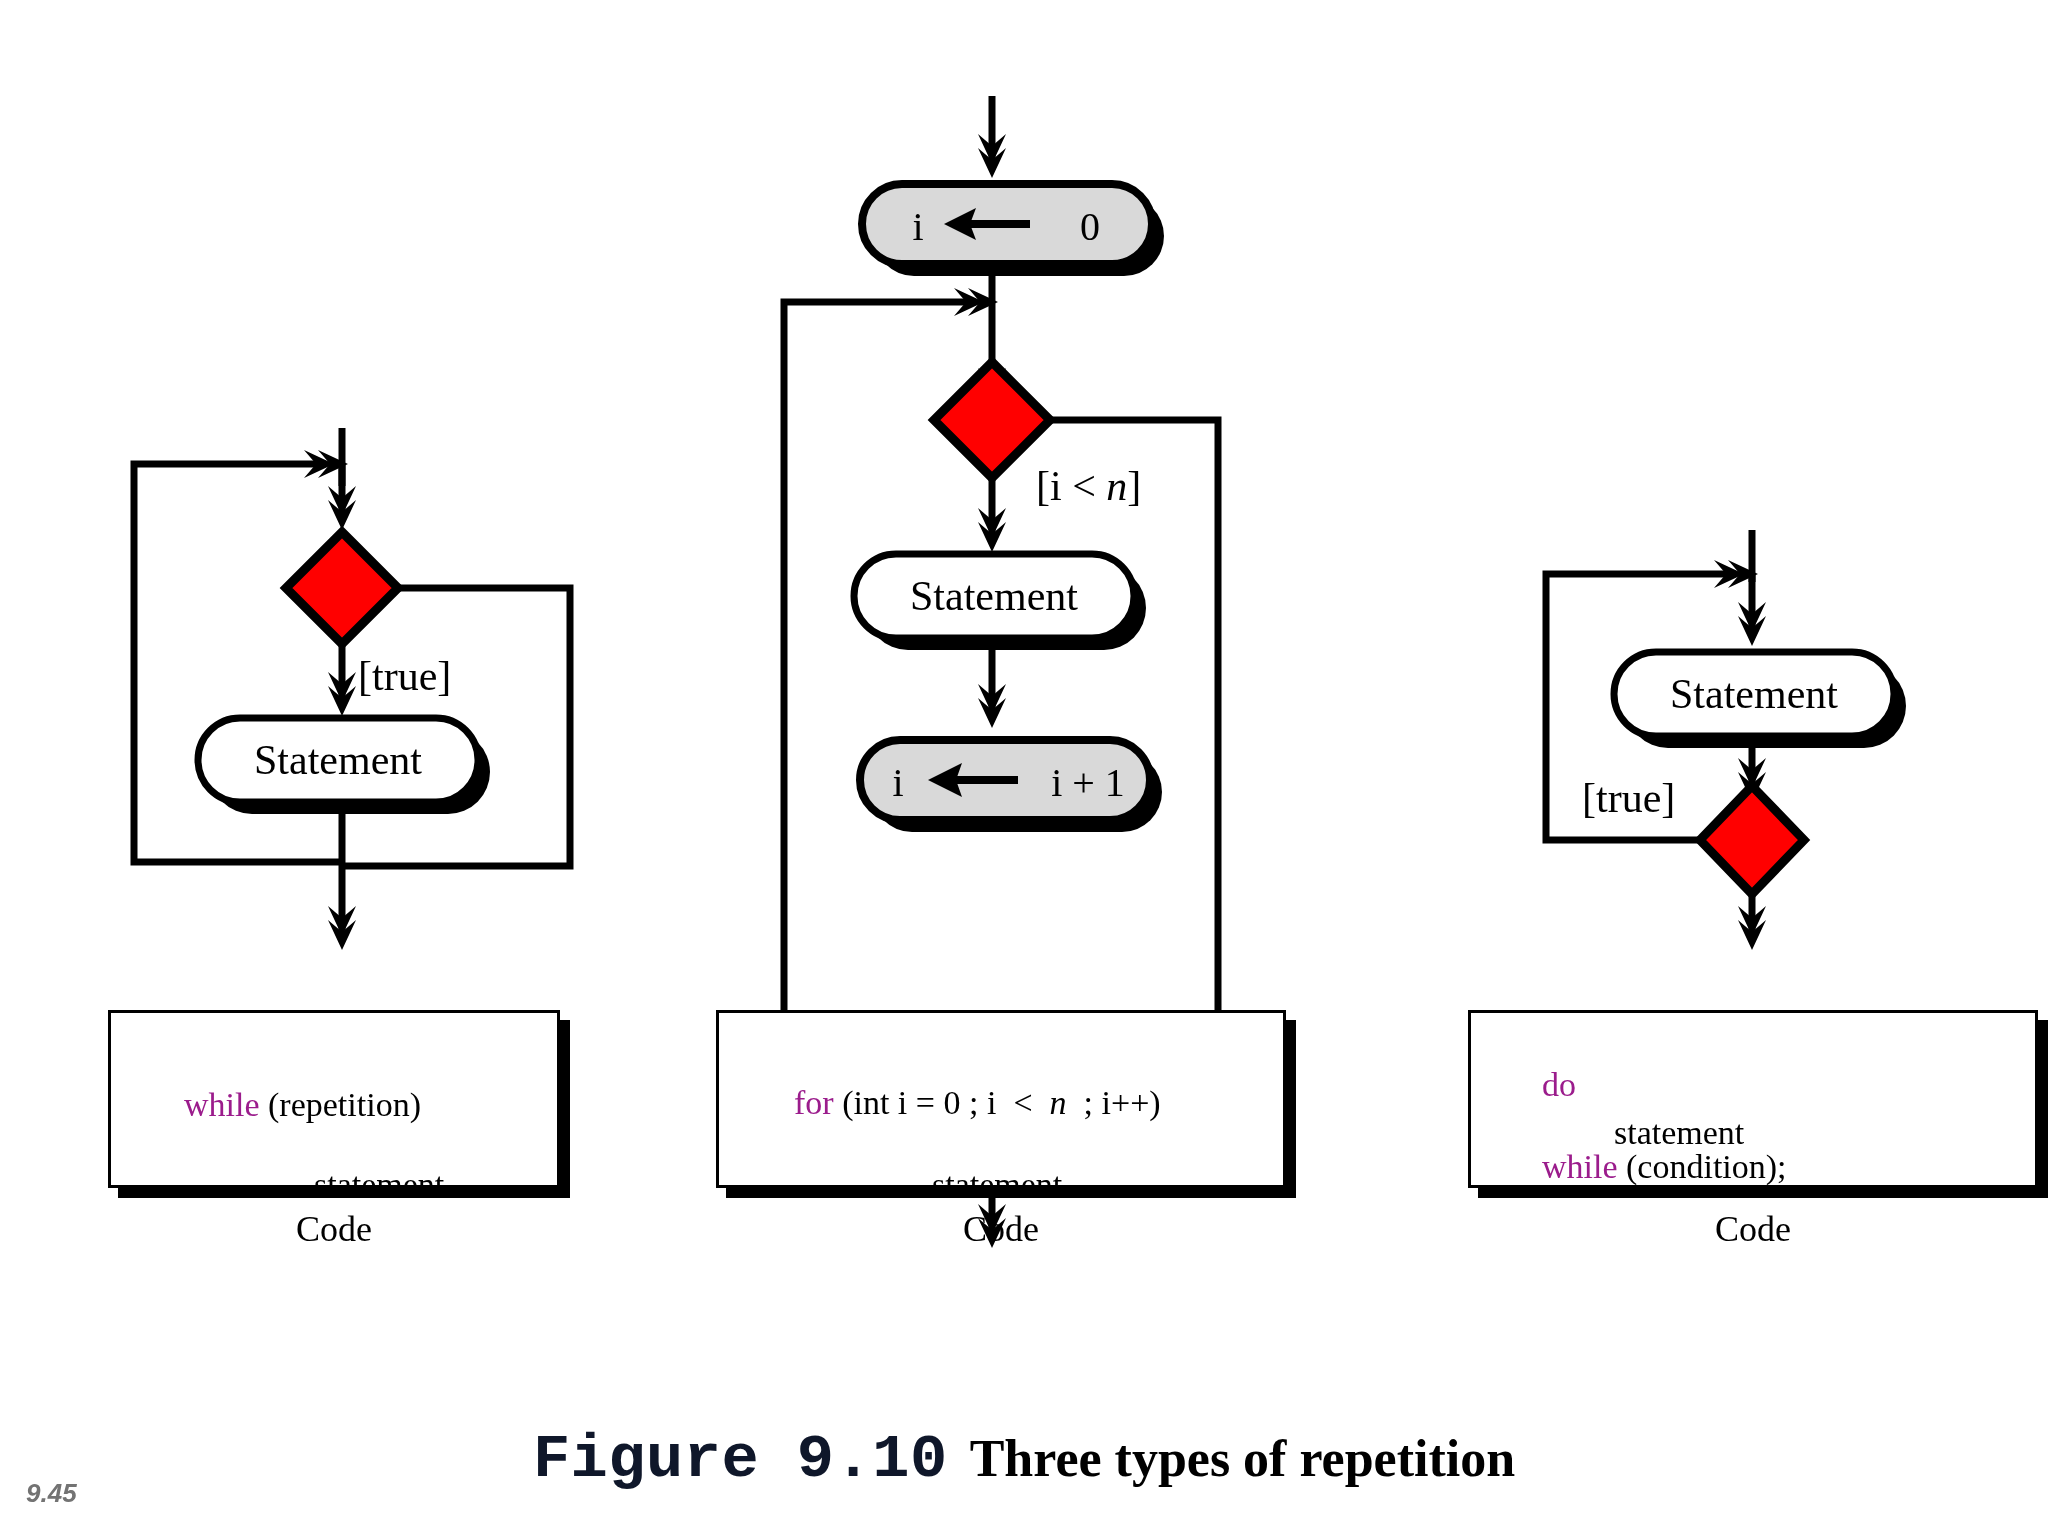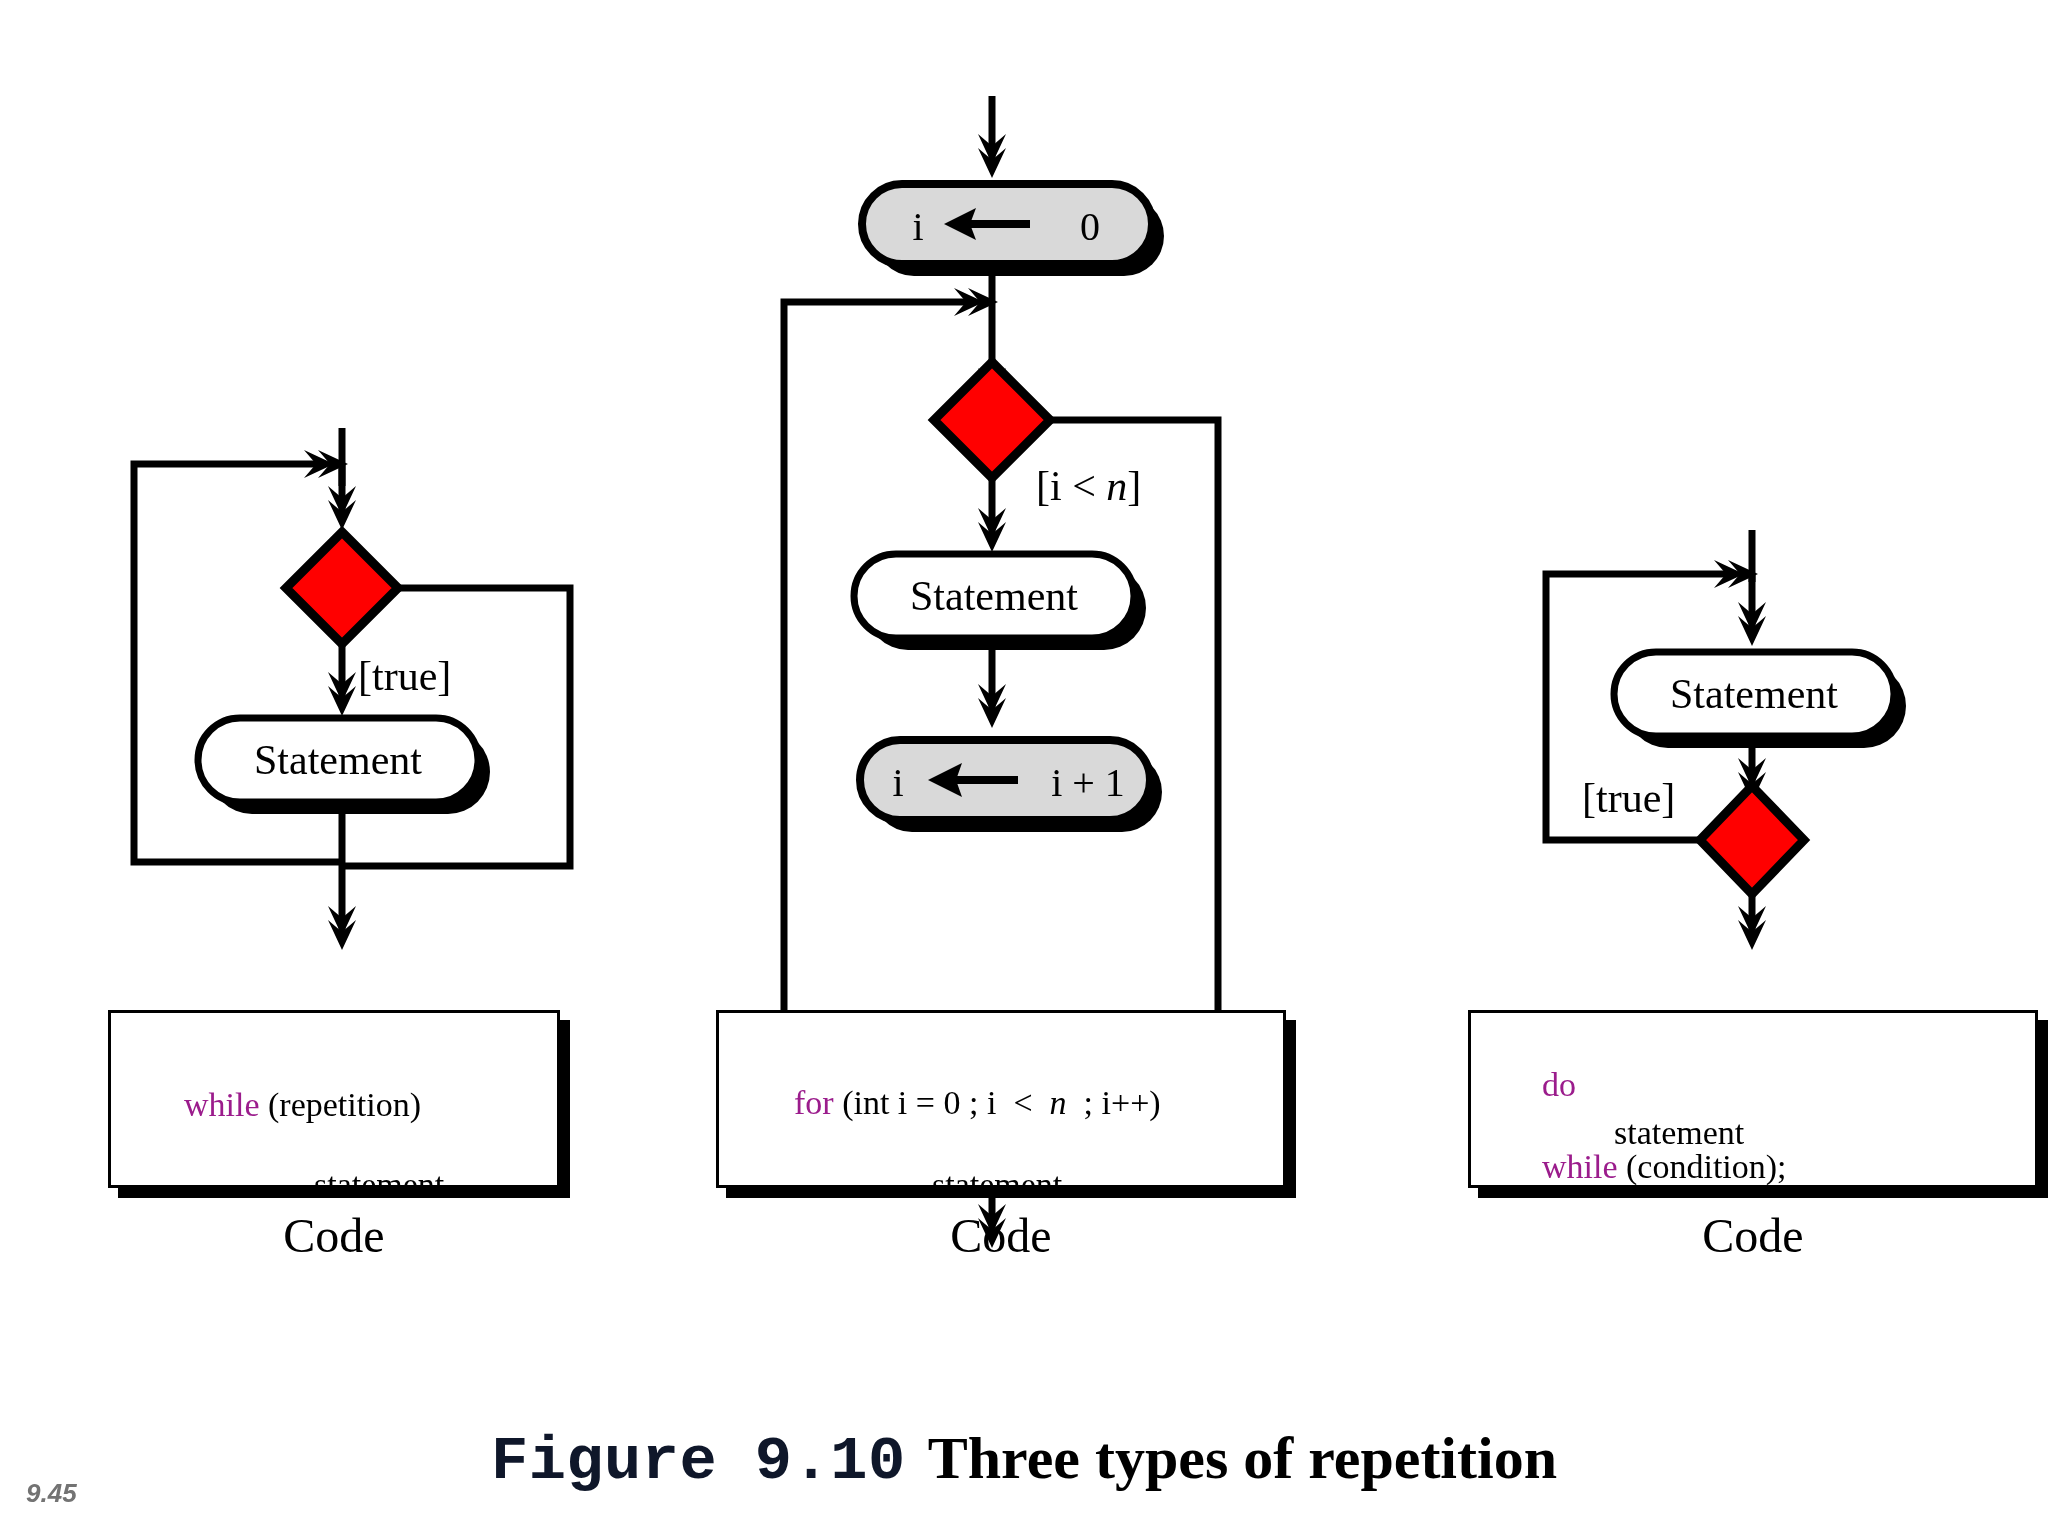--- a/index.html
+++ b/index.html
@@ -42,21 +42,21 @@
     line-height: 1.05;
     white-space: pre;
     color: #000;
   }
   .kw { color: #9B1C8C; }
   .ital { font-style: italic; }
 
   .code-label {
     position: absolute;
     font-family: "Liberation Serif", serif;
-    font-size: 48px;
+    font-size: 36px;
     text-align: center;
     color: #000;
   }
 
   
   .caption {
     position: absolute;
     left: 0;
     top: 1424px;
     width: 2048px;
@@ -66,21 +66,21 @@
   .caption .fignum {
     font-family: Liberation Mono, monospace;
     font-weight: bold;
     font-size: 62px;
     color: #0f172a;
     letter-spacing: 0.5px;
   }
   .caption .figtitle {
     font-family: "Liberation Serif", serif;
     font-weight: bold;
-    font-size: 60px;
+    font-size: 52px;
     color: #000;
     margin-left: 22px;
   }
 
   .slide-num {
     position: absolute;
     left: 26px;
     top: 1478px;
     font-family: "Liberation Sans", sans-serif;
     font-weight: bold;

